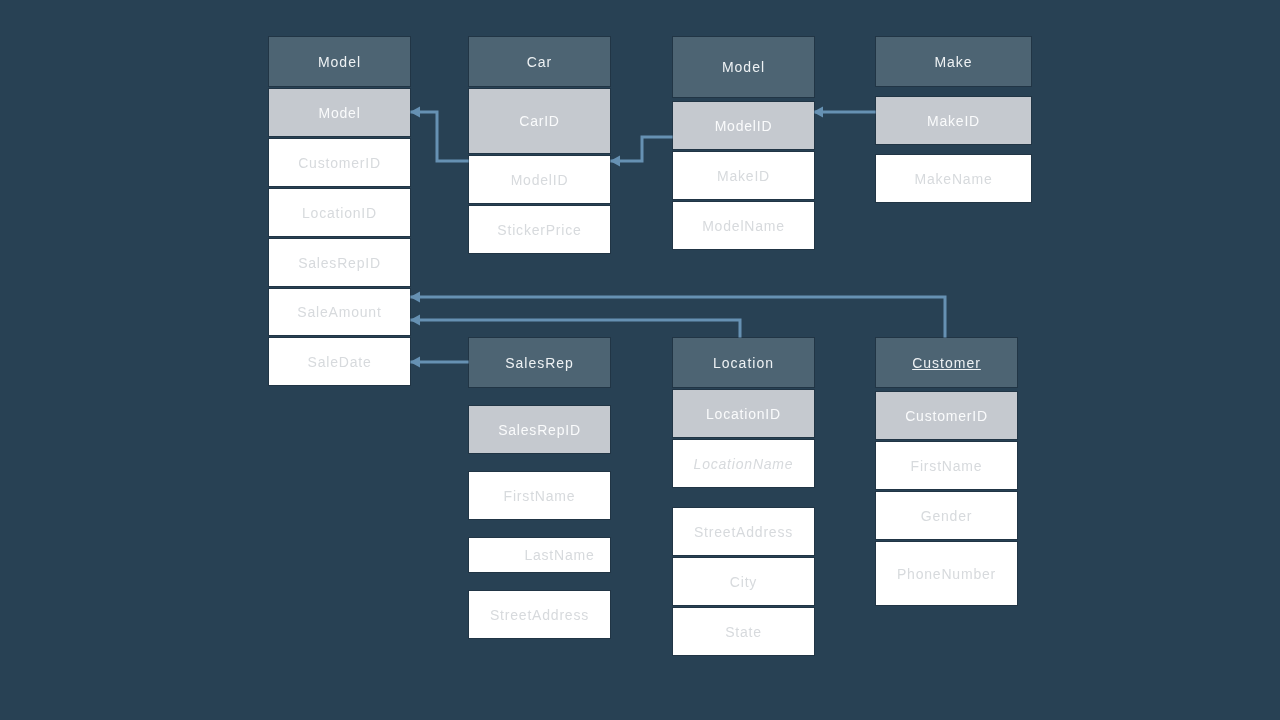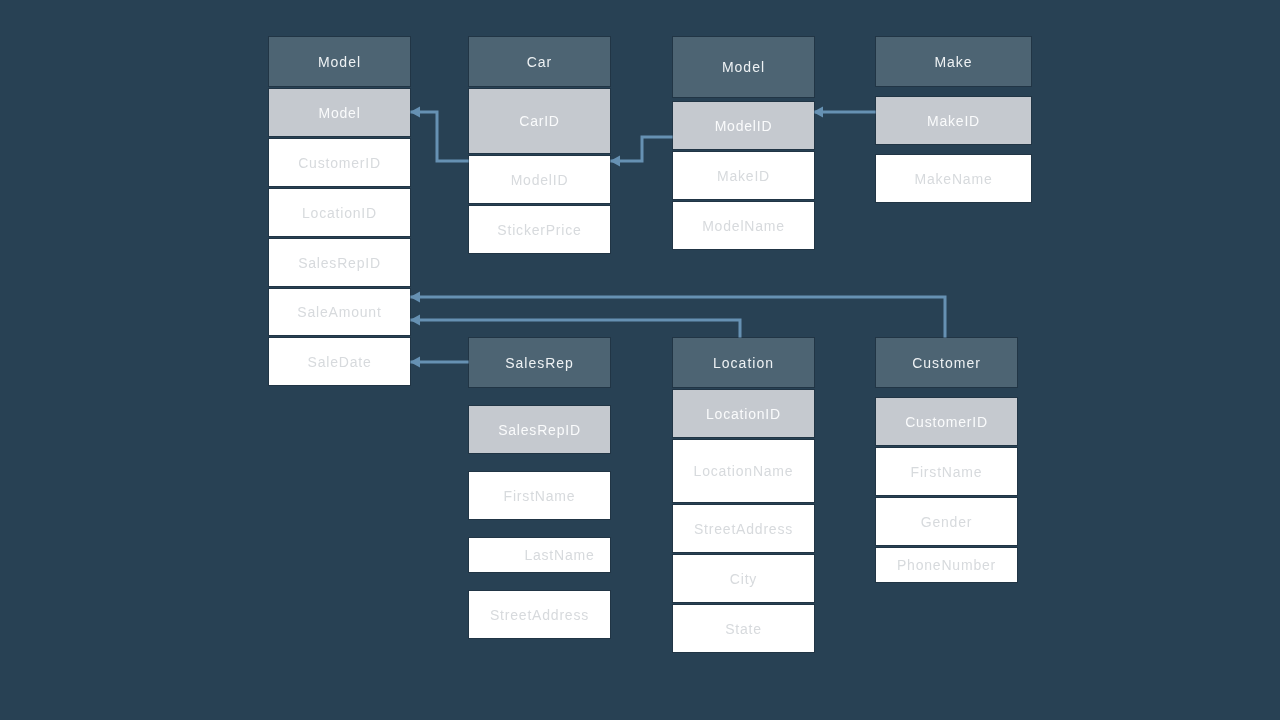--- a/index.html
+++ b/index.html
@@ -103,25 +103,25 @@
     <div class="db-table" style="left: 469px; top: 338px; width: 141px; gap: 16px;">
       <div class="t-header" style="height: 49px; margin-bottom: 3px;">SalesRep</div>
       <div class="t-row pk" style="height: 47px; margin-bottom: 3px;">SalesRepID</div>
       <div class="t-row" style="height: 47px; margin-bottom: 3px;">FirstName</div>
       <div class="t-row" style="height: 34px; margin-bottom: 3px; padding-left: 40px;">LastName</div>
       <div class="t-row" style="height: 47px; margin-bottom: 3px;">StreetAddress</div>
     </div>
     <div class="db-table" style="left: 673px; top: 338px; width: 141px;">
       <div class="t-header" style="height: 49px; margin-bottom: 3px;">Location</div>
       <div class="t-row pk" style="height: 47px; margin-bottom: 3px;">LocationID</div>
-      <div class="t-row" style="height: 62px; margin-bottom: 3px;">LocationName</div>
+      <div class="t-row" style="height: 47px; margin-bottom: 21px; font-style: italic;">LocationName</div>
       <div class="t-row" style="height: 47px; margin-bottom: 3px;">StreetAddress</div>
       <div class="t-row" style="height: 47px; margin-bottom: 3px;">City</div>
       <div class="t-row" style="height: 47px; margin-bottom: 3px;">State</div>
     </div>
     <div class="db-table" style="left: 876px; top: 338px; width: 141px;">
-      <div class="t-header" style="height: 49px; margin-bottom: 11px;">Customer</div>
+      <div class="t-header" style="height: 49px; margin-bottom: 5px; text-decoration: underline;">Customer</div>
       <div class="t-row pk" style="height: 47px; margin-bottom: 3px;">CustomerID</div>
       <div class="t-row" style="height: 47px; margin-bottom: 3px;">FirstName</div>
       <div class="t-row" style="height: 47px; margin-bottom: 3px;">Gender</div>
-      <div class="t-row" style="height: 34px; margin-bottom: 21px;">PhoneNumber</div>
+      <div class="t-row" style="height: 63px; margin-bottom: 21px;">PhoneNumber</div>
     </div>
   </div>
 
 </body></html>

